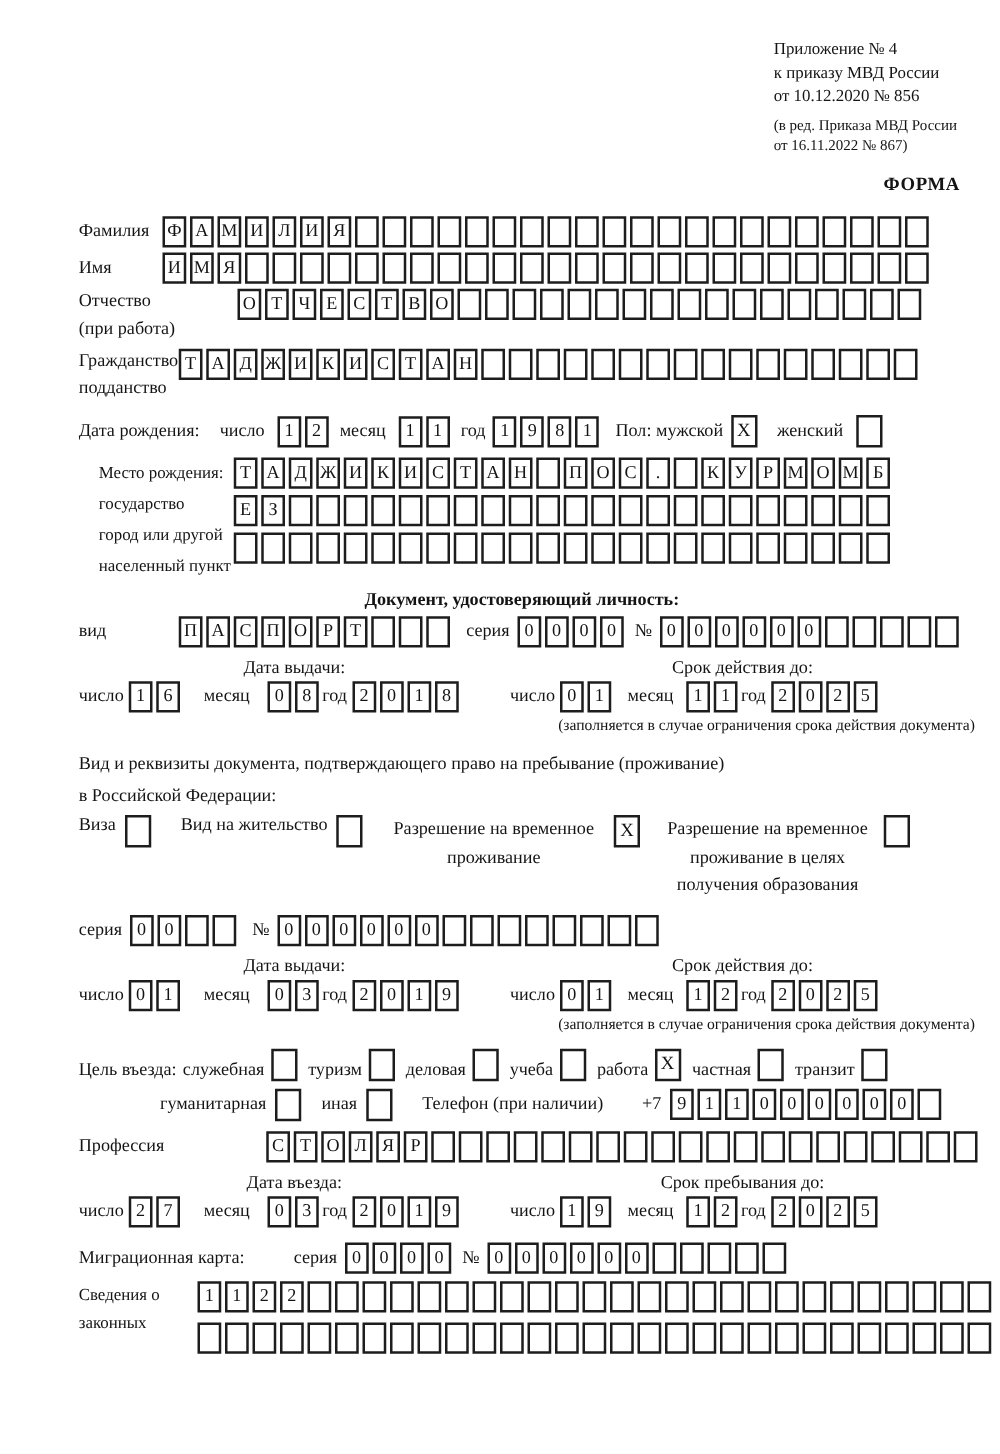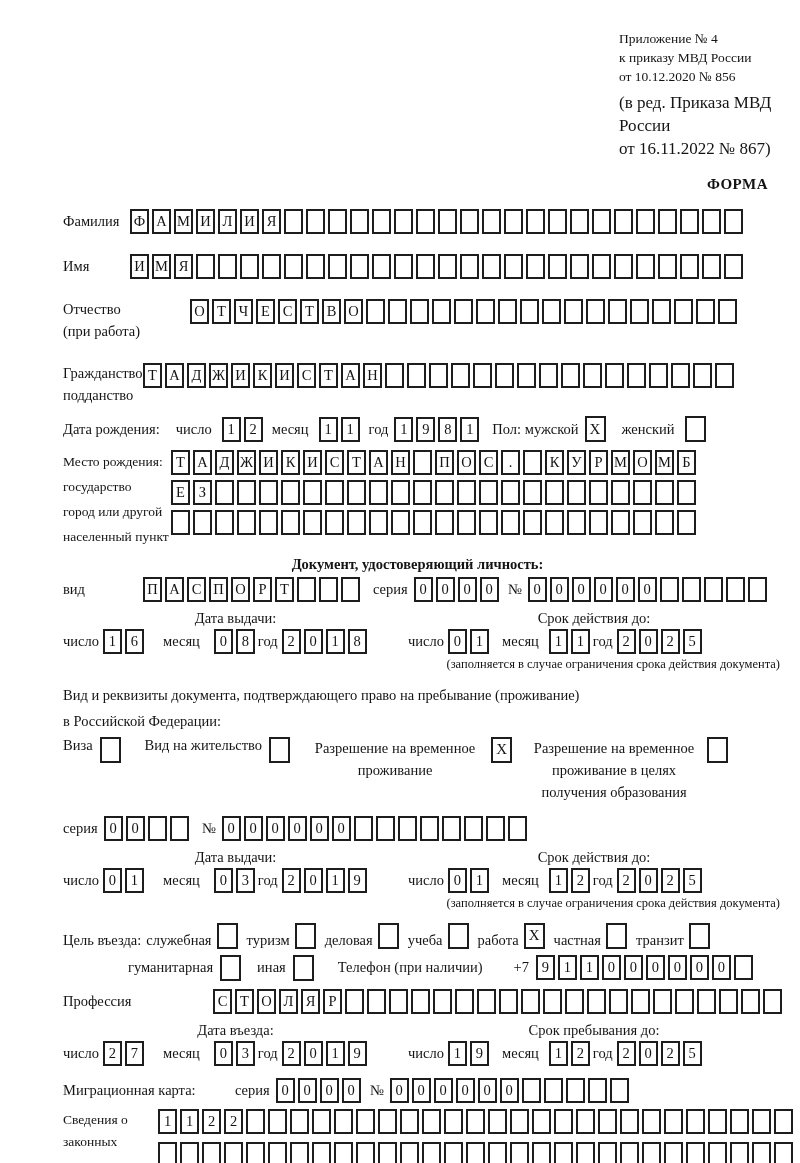--- a/index.html
+++ b/index.html
@@ -5,28 +5,28 @@
   html,body{margin:0;padding:0;}
   body{
     width:800px;height:1163px;background:#ffffff;color:#141414;
     font-family:"Liberation Serif","DejaVu Serif",serif;
     overflow:hidden;position:relative;
   }
   .page{padding:30px 28px 0 63px;box-sizing:border-box;width:800px;}
 
   
   .appendix{margin-left:556px;font-size:13.5px;line-height:1.4;}
-  .appendix .rev{font-size:17px;margin-top:5px;line-height:1.35;}
+  .appendix .rev{font-size:12px;margin-top:5px;line-height:1.35;}
   .forma{font-weight:bold;font-size:15px;text-align:right;padding-right:4px;margin-top:16px;letter-spacing:.5px;}
 
   .title{font-weight:bold;font-size:15.5px;text-align:center;margin-top:14px;line-height:1.55;letter-spacing:.2px;}
   .blank{display:inline-block;width:54px;border-bottom:2px solid #222;height:4px;margin-left:8px;}
   .sect{font-weight:bold;font-size:14px;margin-top:22px;letter-spacing:.2px;}
 
-  .row{display:flex;align-items:center;margin-top:20px;}
+  .row{display:flex;align-items:center;margin-top:4px;}
   .row.top{align-items:flex-start;}
   .lbl{font-size:14.5px;flex:none;white-space:nowrap;}
   .lbl .sub{display:block;}
   .mlines{line-height:1.5;}
   .cells{display:flex;flex:none;flex-wrap:nowrap;}
   .cell{
     width:19px;height:25px;border:2px solid #1d1d1d;margin-right:3px;box-sizing:border-box;
     display:flex;align-items:center;justify-content:center;
     font-size:14.5px;flex:none;background:#fff;
   }
@@ -252,21 +252,21 @@
     <div class="gap10"></div>
     <div class="lbl">Пол: мужской</div>
     <div class="gap6"></div>
     <span class="checkbox">X</span>
     <div class="gap16"></div>
     <div class="lbl">женский</div>
     <div class="gap10"></div>
     <span class="checkbox"></span>
   </div>
 
-  <div class="row top" style="margin-top:8px;">
+  <div class="row top" style="margin-top:8px;margin-left:16px;">
     <div class="lbl w108 mlines" style="font-size:13.5px;line-height:1.85;">
       <span class="sub">Место рождения:</span>
       <span class="sub">государство</span>
       <span class="sub">город или другой</span>
       <span class="sub">населенный пункт</span>
     </div>
     <div class="colcells">
       <div class="cells">
           <span class="cell">Т</span>
           <span class="cell">А</span>

